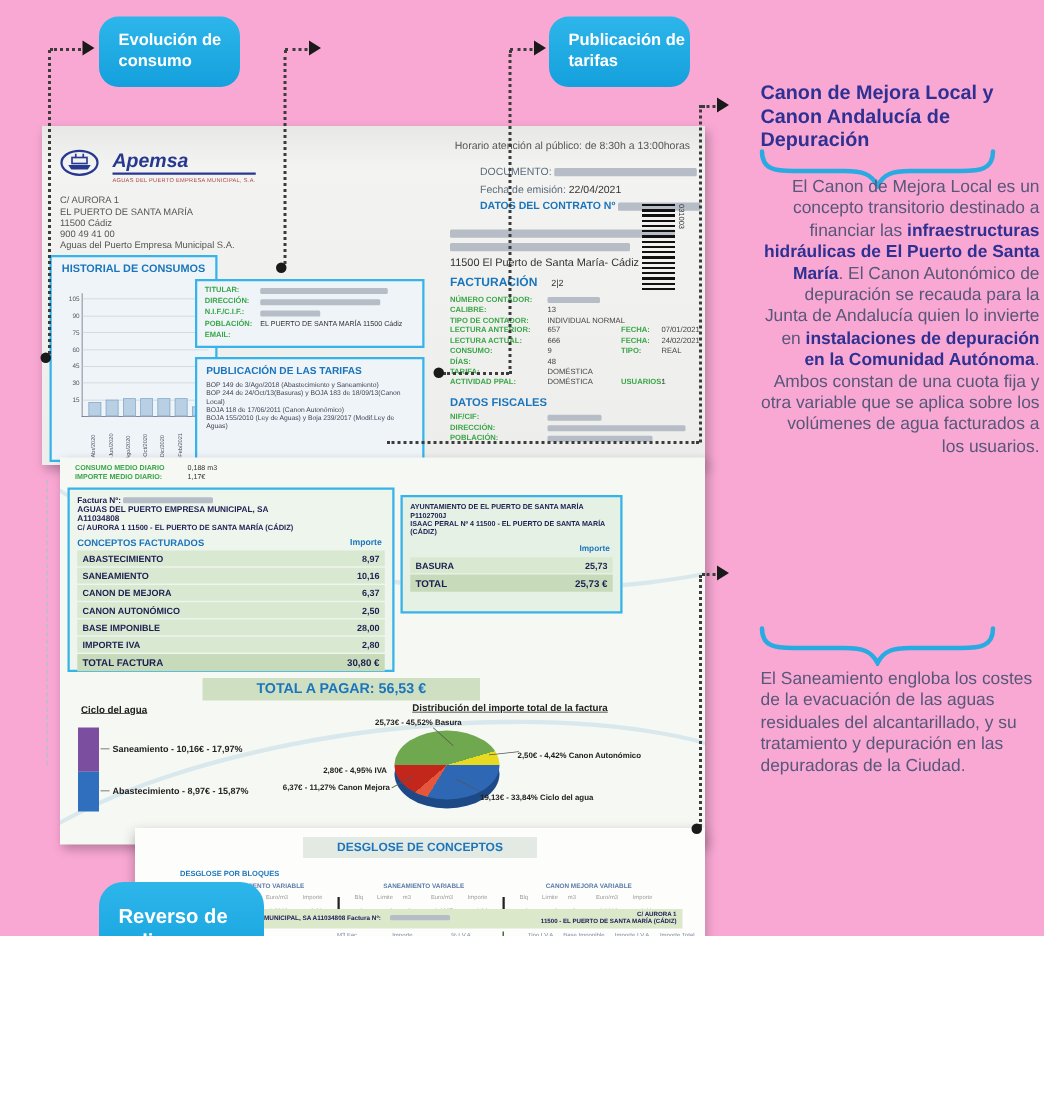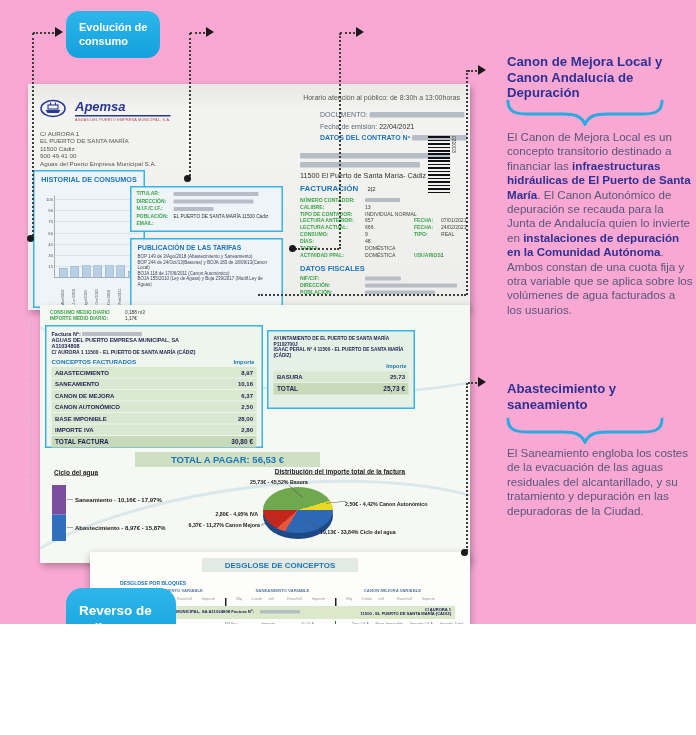--- a/index.html
+++ b/index.html
@@ -80,20 +80,23 @@
   .rp-b{font-weight:bold;color:#2e3192;}
   .swoosh{position:absolute;border:3px solid rgba(150,195,225,.30);border-radius:50%;}
 </style>
 </head>
 <body>
 
 <div id="stage">
 
   <div class="callout" style="left:66px;top:11px;">
       <span>Evolución de consumo</span>
+    </div>
+  <div class="callout" style="left:366px;top:11px;">
+      <span>Publicación de tarifas</span>
     </div>
 
   <div class="doth" style="left:33px;top:32px;width:21px;z-index:20;"></div>
   <div class="tri" style="left:55px;top:27px;z-index:20;"></div>
   <div class="dotv" style="left:32px;top:33px;height:203px;z-index:20;"></div>
   <div class="dot" style="left:27px;top:235px;z-index:20;"></div>
 
   <div class="doth" style="left:190px;top:32px;width:15px;z-index:20;"></div>
   <div class="tri" style="left:206px;top:27px;z-index:20;"></div>
   <div class="dotv" style="left:189px;top:33px;height:143px;z-index:20;"></div>
@@ -531,25 +534,24 @@
   </div>
 
   <div class="callout big" style="left:66px;top:588px;z-index:30;">
       <span>Reverso de aplica</span>
     </div>
 
   <div class="rp-h" style="left:507px;top:54px;">Canon de Mejora Local y Canon Andalucía de Depuración</div>
   <svg class="abs" style="left:505px;top:98px;" width="160" height="28" viewBox="0 0 160 28">
     <path d="M3,3 C3,15 12,16 24,16 L58,16 C70,16 76,18 80,26 C84,18 90,16 102,16 L136,16 C148,16 157,15 157,3" fill="none" stroke="#29abe2" stroke-width="3" stroke-linecap="round"></path>
   </svg>
-  <div class="rp-paras" style="left:507px;top:130px;">
+  <div class="rp-paras" style="left:507px;top:118px;text-align:right;">
       <p><span>El Canon de Mejora Local es un concepto transitorio destinado a financiar las </span><span class="rp-b">infraestructuras hidráulicas de El Puerto de Santa María</span><span>. El Canon Autonómico de depuración se recauda para la Junta de Andalucía quien lo invierte en </span><span class="rp-b">instalaciones de depuración en la Comunidad Autónoma</span><span>. Ambos constan de una cuota fija y otra variable que se aplica sobre los volúmenes de agua facturados a los usuarios.</span></p>
     </div>
 
-  <div class="rp-h" style="left:507px;top:381px;">Abastecimiento y saneamiento</div>
   <svg class="abs" style="left:505px;top:416px;" width="160" height="28" viewBox="0 0 160 28">
     <path d="M3,3 C3,15 12,16 24,16 L58,16 C70,16 76,18 80,26 C84,18 90,16 102,16 L136,16 C148,16 157,15 157,3" fill="none" stroke="#29abe2" stroke-width="3" stroke-linecap="round"></path>
   </svg>
   <div class="rp-paras" style="left:507px;top:446px;">
       <p><span>El Saneamiento engloba los costes de la evacuación de las aguas residuales del alcantarillado, y su tratamiento y depuración en las depuradoras de la Ciudad.</span></p>
     </div>
 
 </div>
 
 </body></html>

